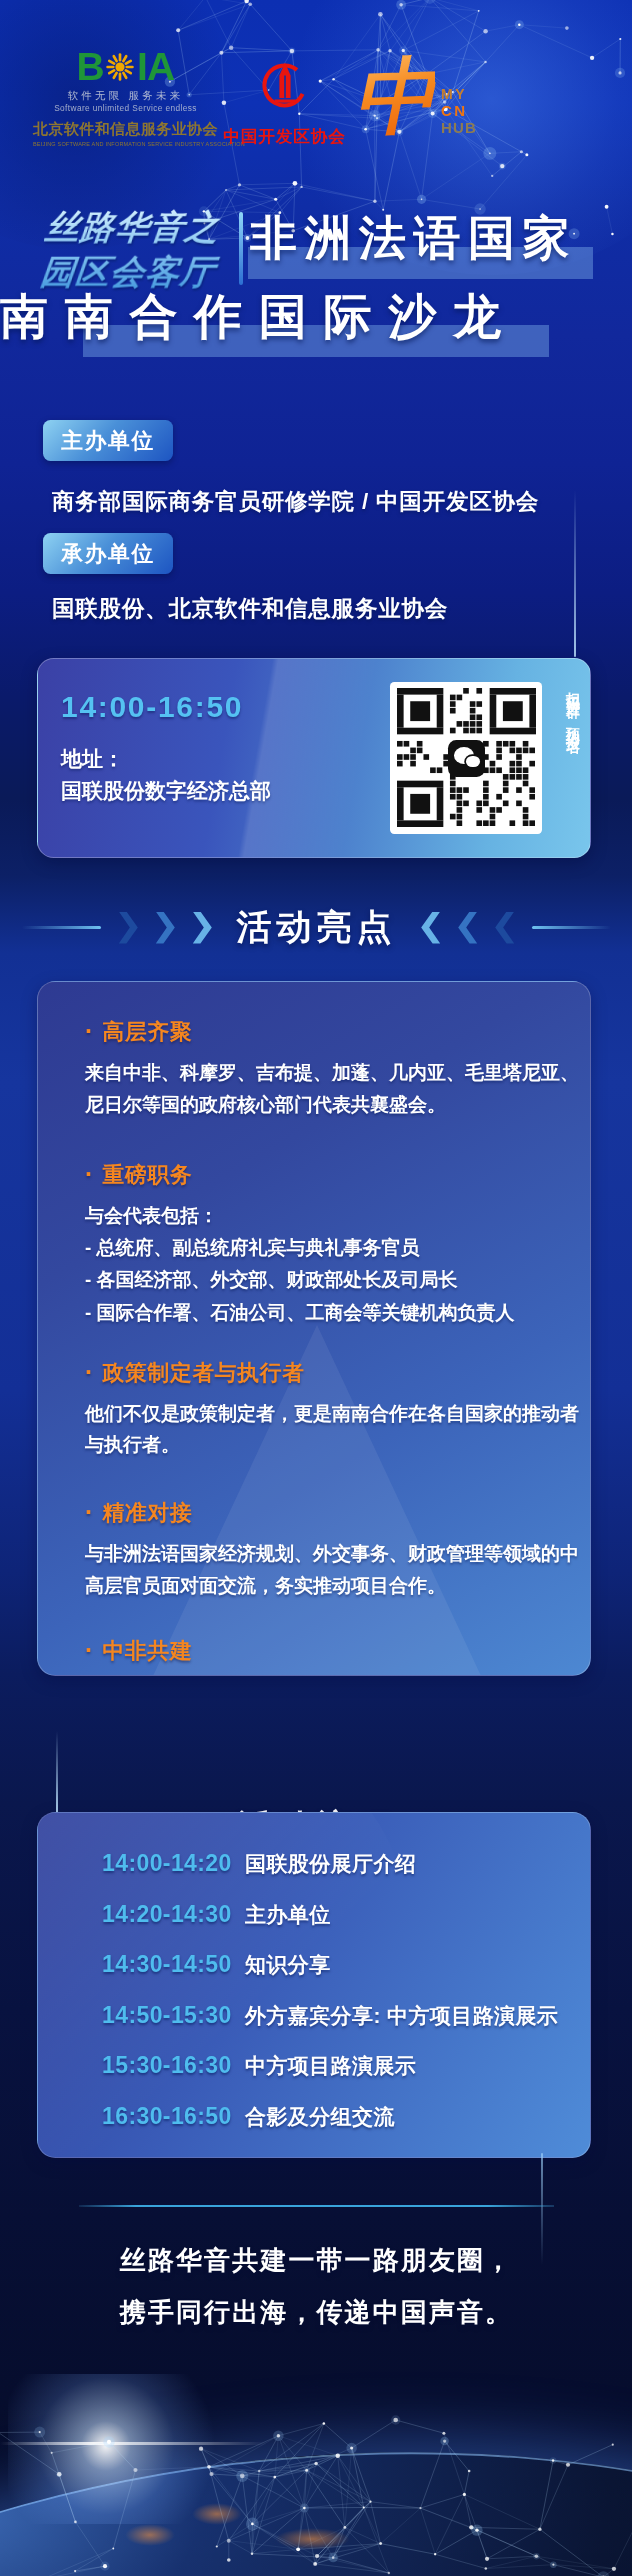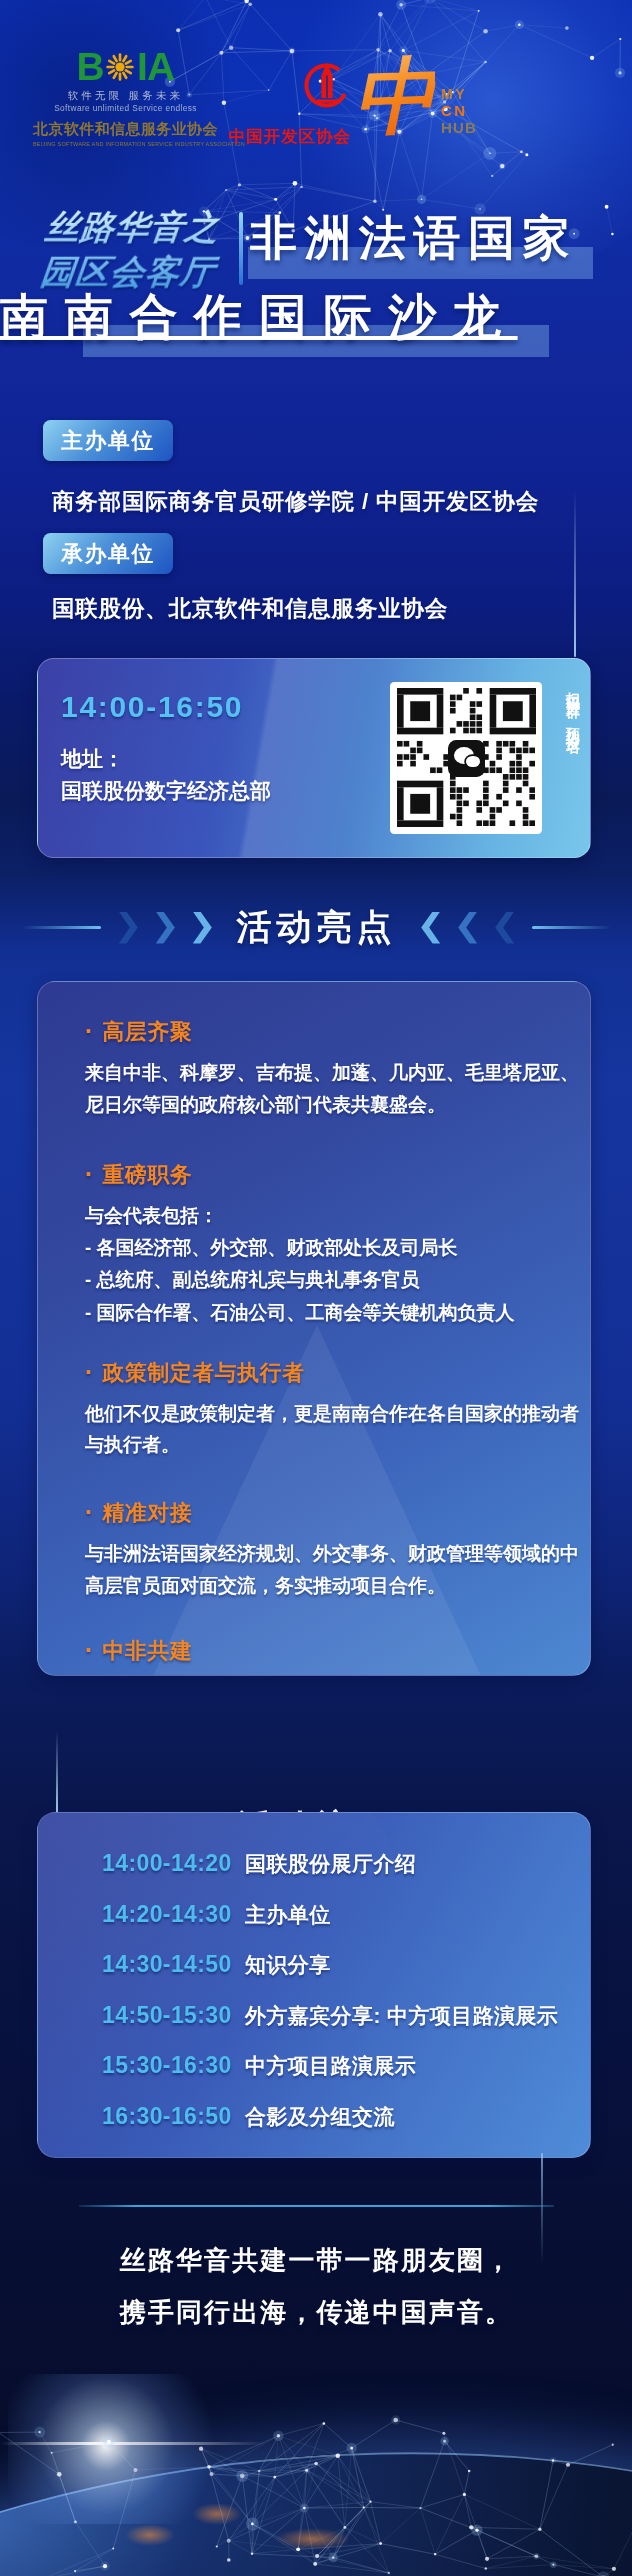--- a/index.html
+++ b/index.html
@@ -27,21 +27,21 @@
       background:linear-gradient(90deg,rgba(70,170,225,.15),#39a4da 12%,#39a4da 86%,rgba(70,170,225,.25));}
   
   .logo-bsia{left:33px;top:47px;width:185px;text-align:center;}
   .bsia-row{display:flex;align-items:center;justify-content:center;gap:0.8px;}
   .bsia-acronym{font-size:39px;font-weight:900;color:#1f9638;letter-spacing:-0.8px;line-height:1;}
   .bsia-sun{width:30px;height:30px;margin:0 0.8px;}
   .bsia-tag-cn{margin-top:3.3px;font-size:10.4px;letter-spacing:3.3px;color:rgba(205,210,220,.85);}
   .bsia-tag-en{font-size:8.3px;letter-spacing:0.4px;color:rgba(200,206,218,.8);}
   .bsia-name-cn{margin-top:6.7px;font-size:15px;font-weight:700;color:#8d7631;letter-spacing:0.4px;white-space:nowrap;}
   .bsia-name-en{margin-top:1.7px;font-size:5.5px;color:#8d7631;letter-spacing:0.2px;white-space:nowrap;}
-  .logo-cdza{left:218px;top:60px;width:133px;text-align:right;}
+  .logo-cdza{left:218px;top:60px;width:133px;text-align:center;}
   .cdza-emblem{width:48px;height:55px;}
   .cdza-name{margin-top:6.7px;font-size:16.7px;font-weight:700;color:#e8150f;letter-spacing:0.8px;white-space:nowrap;}
   .logo-mycnhub{left:353px;top:43px;display:flex;align-items:flex-start;}
   .zhong{font-family:"DejaVu Serif","Liberation Serif",serif;font-style:italic;font-weight:700;
       font-size:83px;line-height:1.3;transform:rotate(-2deg);
       background:linear-gradient(165deg,#ffc06a 5%,#f58a20 45%,#ec5f06 90%);
       -webkit-background-clip:text;background-clip:text;color:transparent;}
   .mych-stack{margin:43px 0 0 5px;line-height:1.15;text-align:left;}
   .mych-w1{font-size:14px;font-weight:700;letter-spacing:2.5px;color:#c87f2c;}
   .mych-w2{font-size:15px;font-weight:800;letter-spacing:2.5px;color:#ee7512;}
@@ -52,21 +52,21 @@
       background:linear-gradient(180deg,#d6f1ff 0%,#8cc8f2 45%,#3f96dd 100%);
       -webkit-background-clip:text;background-clip:text;color:transparent;
       filter:drop-shadow(1.7px 2.5px 0.8px rgba(0,25,95,.55));}
   .title-vline{left:239px;top:212px;width:4.2px;height:73px;border-radius:2.5px;
       background:linear-gradient(180deg,#8fd6f8,#2c6ed2);}
   .title-bar1{left:248px;top:247px;width:345px;height:32px;background:rgba(128,178,236,.42);}
   .title-main1{left:250px;top:207px;width:350px;font-size:47px;font-weight:900;letter-spacing:7.5px;
       white-space:nowrap;text-shadow:0 3.3px 5.8px rgba(0,20,80,.6);}
   .title-bar2{left:83px;top:325px;width:466px;height:32px;background:rgba(128,178,236,.42);}
   .title-main2{left:0;top:285px;width:511px;text-align:center;font-size:48px;font-weight:900;
-      letter-spacing:16.7px;white-space:nowrap;text-shadow:0 3.3px 5.8px rgba(0,20,80,.6);text-decoration:underline;}
+      letter-spacing:16.7px;white-space:nowrap;text-shadow:0 3.3px 5.8px rgba(0,20,80,.6);}
   
   .badge{left:43px;padding:5.8px 18.3px;border-radius:7.5px;font-size:21.7px;font-weight:900;letter-spacing:1.7px;
       background:linear-gradient(135deg,#8ed2f2 0%,#4a90d8 45%,#1d55c2 100%);
       box-shadow:0 2.5px 6.7px rgba(0,15,70,.45);}
   .badge1{top:420px;} .badge2{top:533px;}
   .org-line{left:52px;width:550px;font-size:22.5px;font-weight:700;letter-spacing:0.8px;
       text-shadow:0 1.7px 3.3px rgba(0,20,80,.5);}
   .org1{top:486px;} .org2{top:593px;}
   
   .event-card{left:37px;top:658px;width:552px;height:198px;border-radius:16.7px;overflow:hidden;
@@ -647,22 +647,22 @@
         <div class="hl-body">来自中非、科摩罗、吉布提、加蓬、几内亚、毛里塔尼亚、尼日尔等国的政府核心部门代表共襄盛会。</div>
       </div>
       <div class="hl-item" style="margin-top:40px;">
         <div class="hl-title">
           <span class="hl-dot">·</span>
           <span>重磅职务</span>
         </div>
         <div class="hl-body">
           <div>与会代表包括：</div>
           <div class="hl-bullets">
+            <div>- 总统府、副总统府礼宾与典礼事务官员</div>
             <div>- 各国经济部、外交部、财政部处长及司局长</div>
-            <div>- 总统府、副总统府礼宾与典礼事务官员</div>
             <div>- 国际合作署、石油公司、工商会等关键机构负责人</div>
           </div>
         </div>
       </div>
       <div class="hl-item" style="margin-top:28px;">
         <div class="hl-title">
           <span class="hl-dot">·</span>
           <span>政策制定者与执行者</span>
         </div>
         <div class="hl-body">他们不仅是政策制定者，更是南南合作在各自国家的推动者与执行者。</div>

